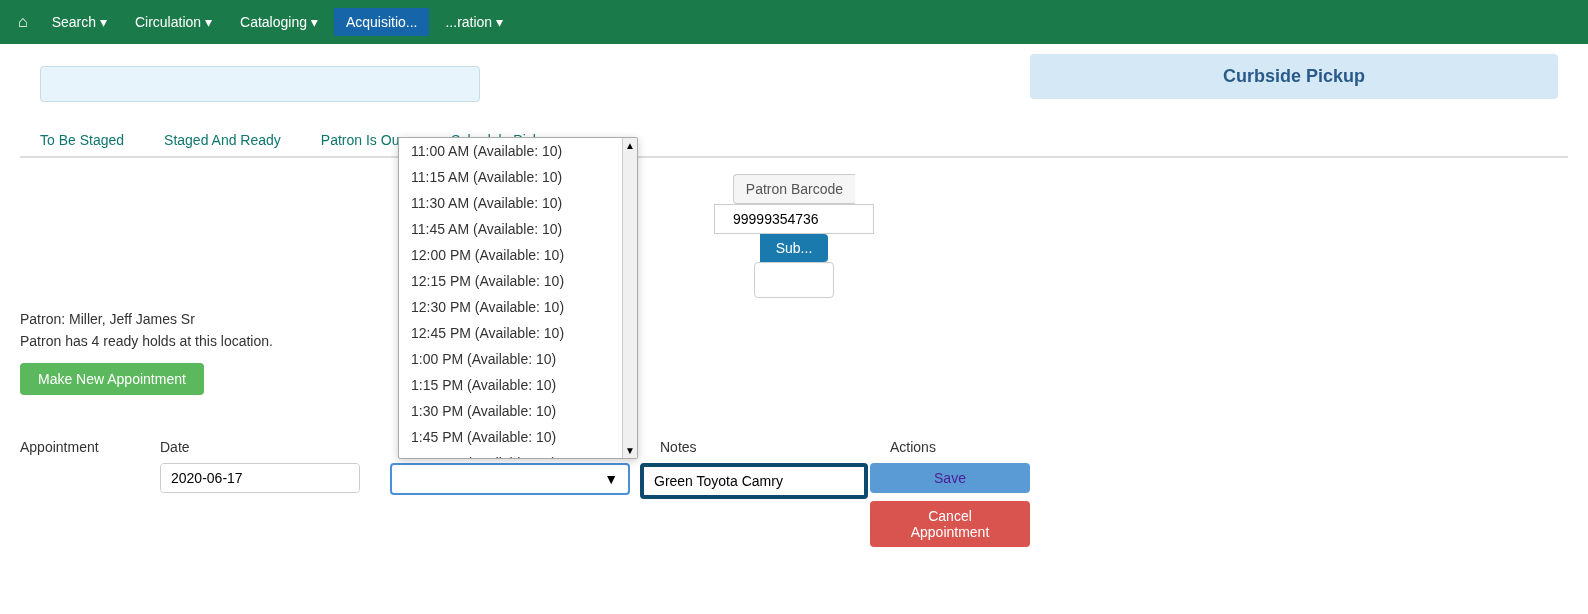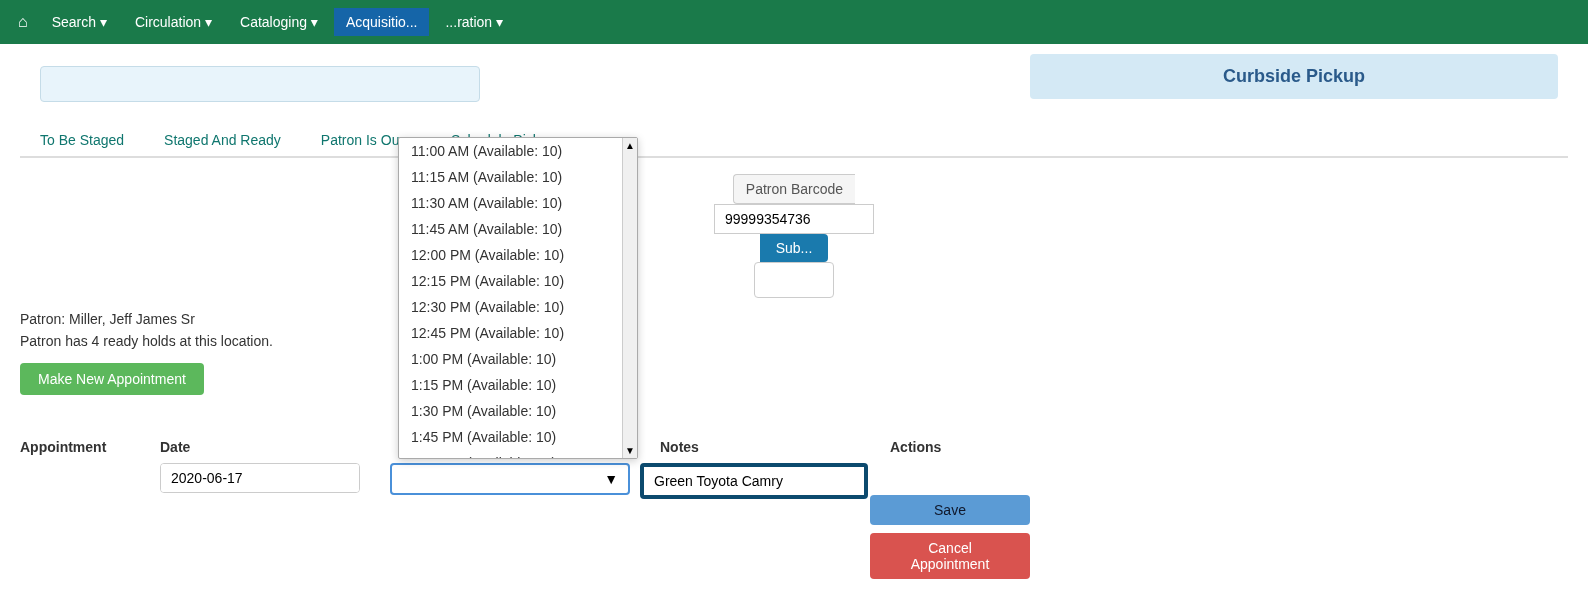--- a/index.html
+++ b/index.html
@@ -99,21 +99,21 @@
       background: #f5f5f5;
       border: 1px solid #ccc;
       border-right: none;
       padding: 6px 12px;
       border-radius: 4px 0 0 4px;
       color: #555;
       white-space: nowrap;
     }
     .barcode-input {
       border: 1px solid #ccc;
-      padding: 6px 10px;
+      padding: 6px 18px;
       width: 160px;
       font-size: 14px;
     }
     .submit-btn {
       background: #1a7aad;
       color: #fff;
       border: none;
       padding: 6px 16px;
       border-radius: 0 4px 4px 0;
       cursor: pointer;
@@ -133,21 +133,21 @@
       cursor: pointer;
       font-size: 14px;
       width: fit-content;
     }
 
     
     .appt-section {
       padding: 0 20px 20px;
     }
     .appt-col-header {
-      font-weight: bold;
+      font-weight: normal;
       font-size: 14px;
       color: #333;
       padding-bottom: 6px;
     }
     .date-input-wrap {
       display: flex;
       align-items: center;
       border: 1px solid #ccc;
       border-radius: 4px;
       overflow: hidden;
@@ -207,28 +207,27 @@
       font-size: 14px;
       width: 228px;
     }
     .actions-col {
       display: flex;
       flex-direction: column;
       gap: 8px;
     }
     .save-btn {
       background: #5b9bd5;
-      color: #0f172a;
+      color: #4c1d95;
       border: none;
       padding: 7px 20px;
       border-radius: 4px;
       cursor: pointer;
       font-size: 14px;
       width: 160px;
-      margin-top: 32px;
     }
     .cancel-appt-btn {
       background: #d9534f;
       color: #fff;
       border: none;
       padding: 7px 20px;
       border-radius: 4px;
       cursor: pointer;
       font-size: 14px;
       width: 160px;

